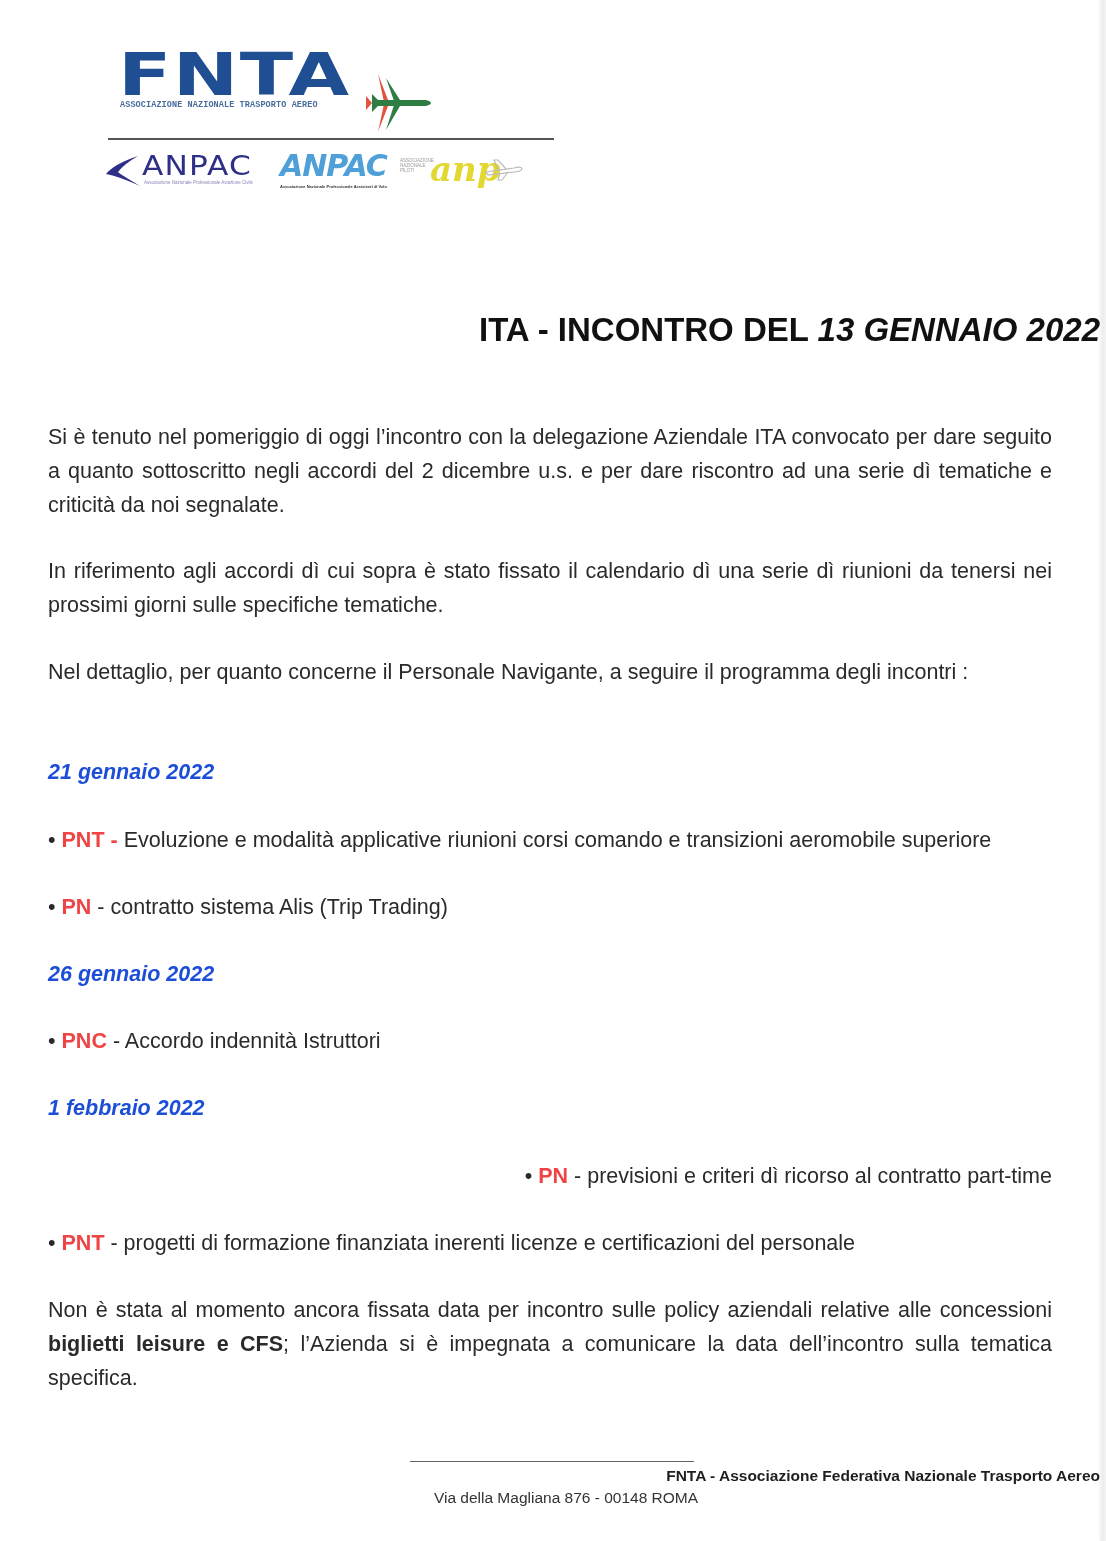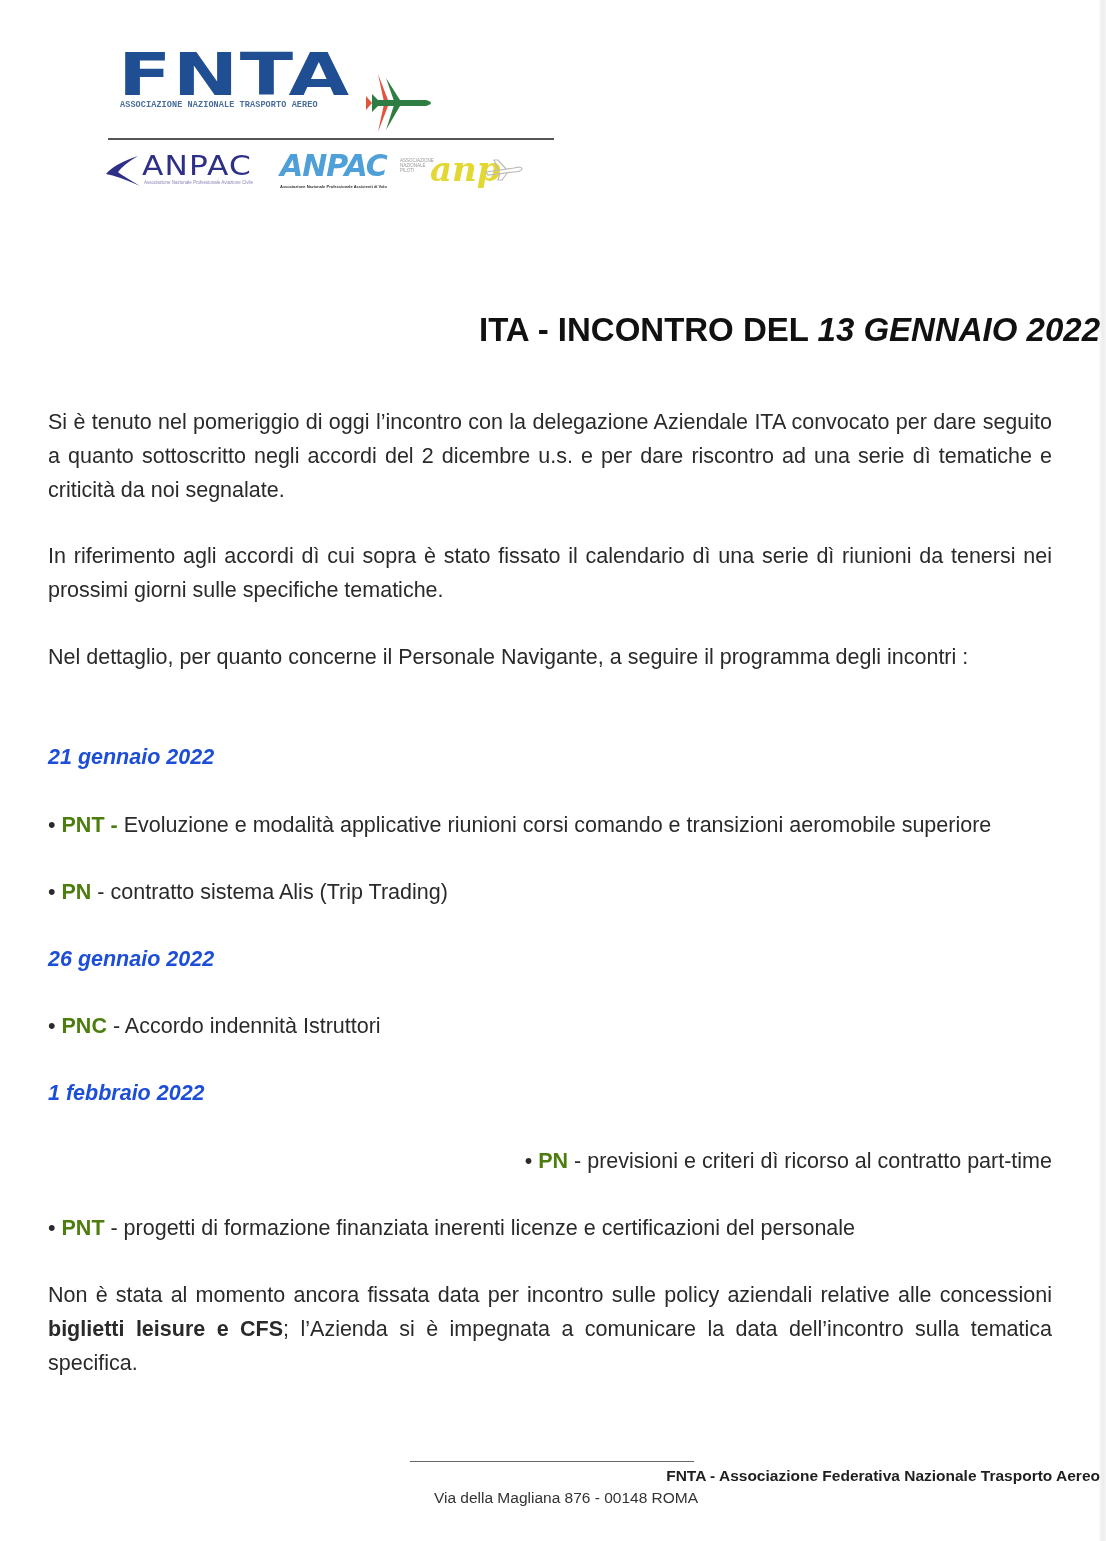--- a/index.html
+++ b/index.html
@@ -51,24 +51,24 @@
   
   .title {
     position: absolute; left: 0; top: 276px; width: 1100px; text-align: right;
     font-family: "Liberation Sans", sans-serif; font-weight: bold; font-size: 33px; color: #111;
     letter-spacing: 0px;
     margin-top: 35px;
   }
   .title i { font-style: italic; }
 
   
-  .body-text { position: absolute; left: 48px; width: 1004px; font-size: 21.5px; line-height: 34px; color: #2a2a2a; }
+  .body-text { position: absolute; left: 48px; width: 1004px; font-size: 21.5px; line-height: 34px; color: #2a2a2a; margin-top: 15px; }
   .body-text p { margin: 0; text-align: justify; }
   .date-h { font-weight: bold; font-style: italic; color: #1d4ed8; }
-  .bullet b { color: #4d7c0f; }
+  .bullet b { color: #ef4444; }
   .footer-rule { position: absolute; left: 410px; top: 1461px; width: 284px; height: 1px; background: #666; }
   .footer-1 { position: absolute; left: 0; top: 1467px; width: 1100px; text-align: right; font-weight: bold; font-size: 15.5px; color: #1e1e1e; }
   .footer-2 { position: absolute; left: 0; top: 1489px; width: 1100px; text-align: center; font-size: 15.5px; color: #333; padding-left: 16px; }
 </style>
 </head>
 <body>
 
 <div class="edge-shadow"></div>
 
 <div class="logo-block">

